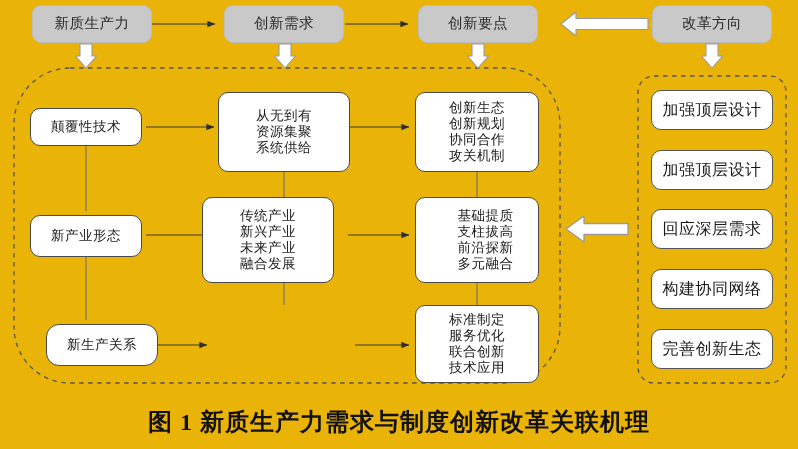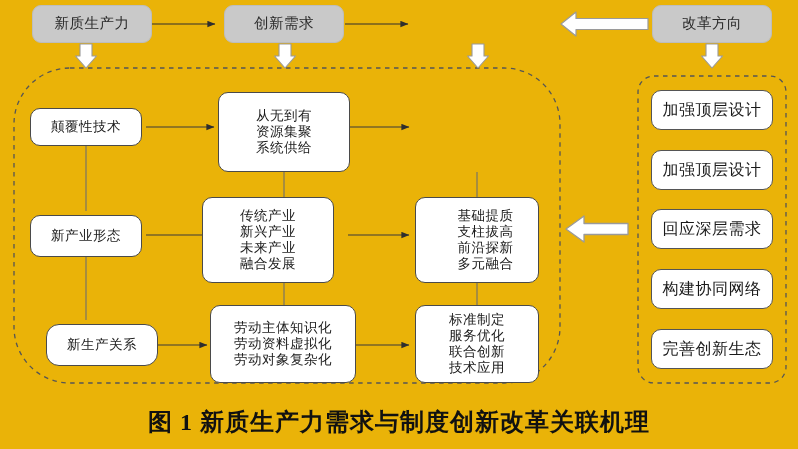--- a/index.html
+++ b/index.html
@@ -133,42 +133,44 @@
 
       <line x1="146" y1="345" x2="207" y2="345" stroke="#3a3a3a" stroke-width="1.1" marker-end="url(#solidArrow)"></line>
       <line x1="355" y1="345" x2="409" y2="345" stroke="#3a3a3a" stroke-width="1.1" marker-end="url(#solidArrow)"></line>
     </g>
   </svg>
 
   <div class="box hdr-box" style="left:32px; top:5px; width:120px; height:38px;">新质生产力</div>
 
   <div class="box hdr-box" style="left:224px; top:5px; width:120px; height:38px;">创新需求</div>
 
+  <div class="box hdr-box" style="left:418px; top:5px; width:120px; height:38px;">创新要点</div>
 
   <div class="box hdr-box" style="left:652px; top:5px; width:120px; height:38px;">改革方向</div>
 
   <div class="box plain-box" style="left:30px; top:108px; width:112px; height:38px;">颠覆性技术</div>
 
   <div class="box plain-box" style="left:30px; top:215px; width:112px; height:42px;">新产业形态</div>
 
   <div class="box plain-box" style="left:46px; top:324px; width:112px; height:42px;border-radius:13px;">新生产关系</div>
 
   <div class="box plain-box" style="left:218px; top:92px; width:132px; height:80px;">从无到有
 资源集聚
 系统供给</div>
 
   <div class="box plain-box" style="left:202px; top:197px; width:132px; height:86px;">传统产业
 新兴产业
 未来产业
 融合发展</div>
 
-  <div class="box plain-box" style="left:210px; top:305px; width:146px; height:78px;">劳动主体知识化
-劳动资料虚拟化
-劳动对象复杂化</div>
 
+  <div class="box plain-box" style="left:415px; top:92px; width:124px; height:80px;">创新生态
+创新规划
+协同合作
+攻关机制</div>
 
   <div class="box plain-box" style="left:415px; top:197px; width:124px; height:86px;padding-left:17px;">基础提质
 支柱拔高
 前沿探新
 多元融合</div>
 
   <div class="box plain-box" style="left:415px; top:305px; width:124px; height:78px;">标准制定
 服务优化
 联合创新
 技术应用</div>

